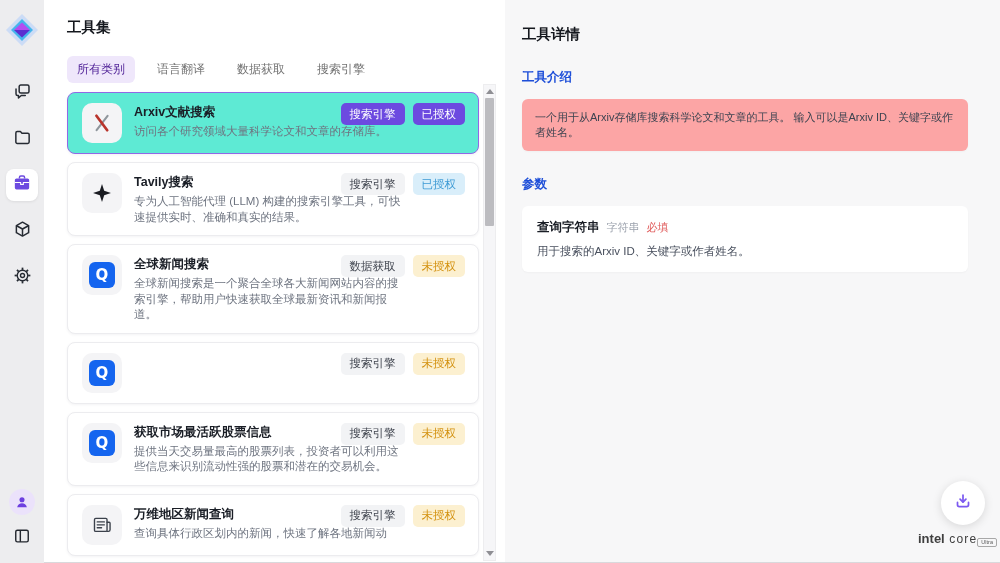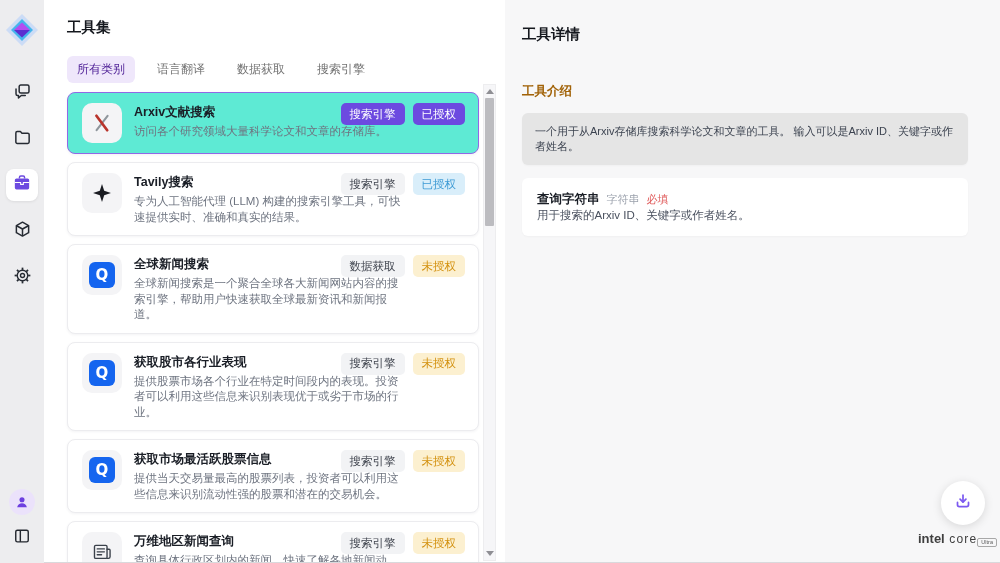--- a/index.html
+++ b/index.html
@@ -41,28 +41,28 @@
   
   .scrollbar{position:absolute;right:9px;top:84px;bottom:2px;width:13px;background:#f6f6f8;border:1px solid #ededef;display:flex;flex-direction:column;align-items:center}
   .sb-arrow{width:0;height:0;margin:4px 0}
   .sb-arrow.up{border-left:4px solid transparent;border-right:4px solid transparent;border-bottom:5px solid #8f8f94}
   .sb-arrow.down{border-left:4px solid transparent;border-right:4px solid transparent;border-top:5px solid #8f8f94;margin-top:auto}
   .sb-thumb{position:absolute;top:13px;left:1px;width:9px;height:128px;background:#bcbcc0;border-radius:1px}
 
   
   .detail-panel{position:absolute;left:505px;top:7px;width:495px;height:100%;background:#f7f7f8;padding:18px 32px 0 17px}
   .detail-title{font-size:14.5px;font-weight:700;color:#15181e}
-  .section-h{font-size:12.5px;font-weight:700;color:#a16207;margin-top:39px}
-  .intro-box{margin-top:13px;background:#e5e5e5;border-radius:6px;padding:11px 13px;font-size:11px;color:#3c4350;box-shadow:0 1px 2px rgba(0,0,0,.03);line-height:15px}
+  .section-h{font-size:12.5px;font-weight:700;color:#1d4ed8;margin-top:25px}
+  .intro-box{margin-top:13px;background:#fca5a5;border-radius:6px;padding:11px 13px;font-size:11px;color:#3c4350;box-shadow:0 1px 2px rgba(0,0,0,.03);line-height:15px}
   .param-box{margin-top:13px;background:#fff;border-radius:6px;padding:13px 15px;box-shadow:0 1px 2px rgba(0,0,0,.03)}
   .param-head{display:flex;align-items:center;gap:7px}
   .param-name{font-size:12.5px;font-weight:700;color:#1a1e26}
   .param-type{font-size:11px;color:#9ba1ac}
   .param-req{font-size:11px;color:#e05c5c}
-  .param-desc{font-size:11.5px;color:#49505e;}
+  .param-desc{font-size:11.5px;color:#49505e;margin-top:8px}
 
   
   .fab{position:absolute;right:15px;top:481px;width:44px;height:44px;border-radius:50%;background:#fff;box-shadow:0 2px 10px rgba(0,0,0,.13);display:flex;align-items:center;justify-content:center;cursor:pointer;z-index:6}
   .intel{position:absolute;right:10px;top:529px;width:72px;display:flex;flex-direction:row;align-items:flex-end;z-index:6}
   .intel-row{white-space:nowrap;color:#3f3f3f}
   .intel-word{font-size:13px;font-weight:700;letter-spacing:0}
   .core-word{font-size:12px;letter-spacing:1.2px;font-weight:400}
   .ultra-badge{font-size:5.5px;color:#5a5a5a;border:1px solid #a8a8a8;border-radius:2px;padding:0 3px;margin-top:1px;margin-right:2px;line-height:7px}
 </style>
 </head>
@@ -205,24 +205,20 @@
         <div class="badges">
           <span class="badge gray">数据获取</span>
           <span class="badge yellow">未授权</span>
         </div>
       </div>
 
       <div class="card">
         <div class="tool-icon">
           <span class="q-badge">Q</span>
         </div>
-        <div class="card-body">
-          <div class="card-title">获取股市各行业表现</div>
-          <div class="card-desc">提供股票市场各个行业在特定时间段内的表现。投资者可以利用这些信息来识别表现优于或劣于市场的行业。</div>
-        </div>
         <div class="badges">
           <span class="badge gray">搜索引擎</span>
           <span class="badge yellow">未授权</span>
         </div>
       </div>
 
       <div class="card">
         <div class="tool-icon">
           <span class="q-badge">Q</span>
         </div>
@@ -267,20 +263,21 @@
 </div>
 
 <div class="detail-panel">
   <div class="detail-title">工具详情</div>
 
   <div class="section-h">工具介绍</div>
   <div class="intro-box">
     <span>一个用于从Arxiv存储库搜索科学论文和文章的工具。 输入可以是Arxiv ID、关键字或作者姓名。</span>
   </div>
 
+  <div class="section-h">参数</div>
   <div class="param-box">
     <div class="param-head">
       <span class="param-name">查询字符串</span>
       <span class="param-type">字符串</span>
       <span class="param-req">必填</span>
     </div>
     <div class="param-desc">用于搜索的Arxiv ID、关键字或作者姓名。</div>
   </div>
 </div>
 

